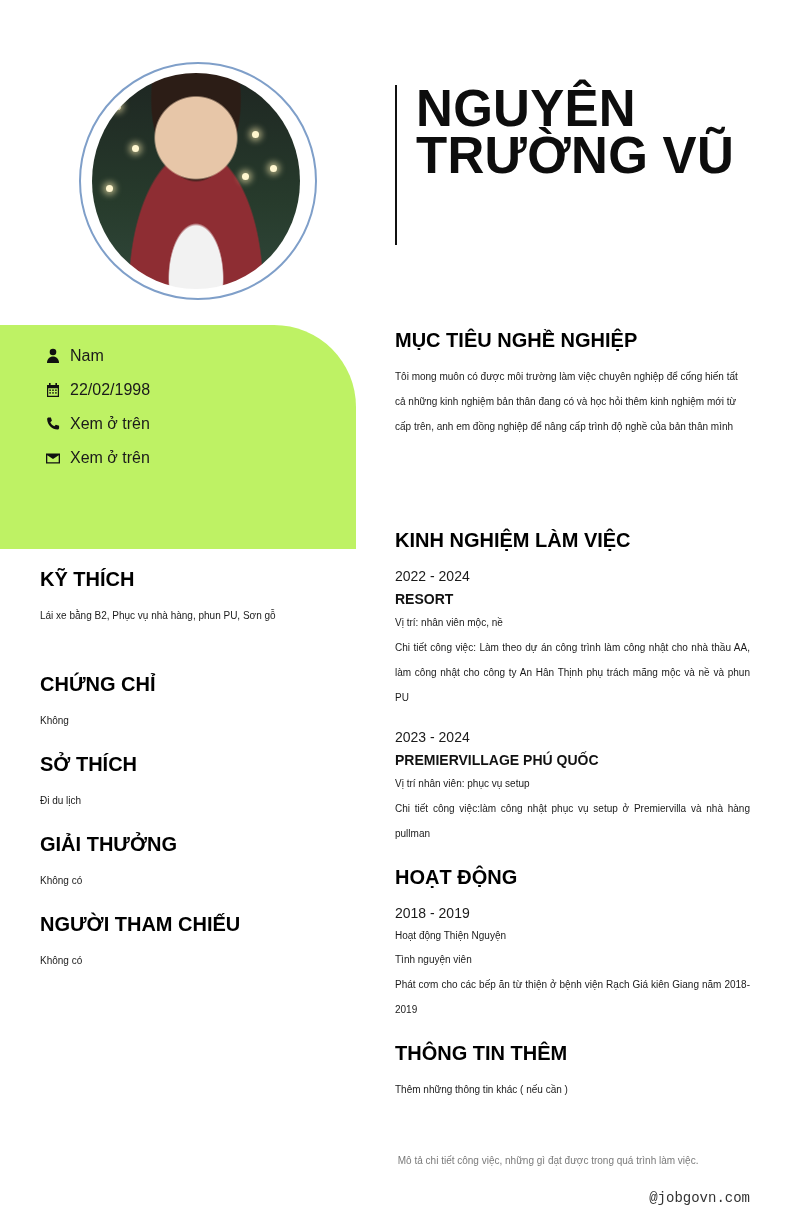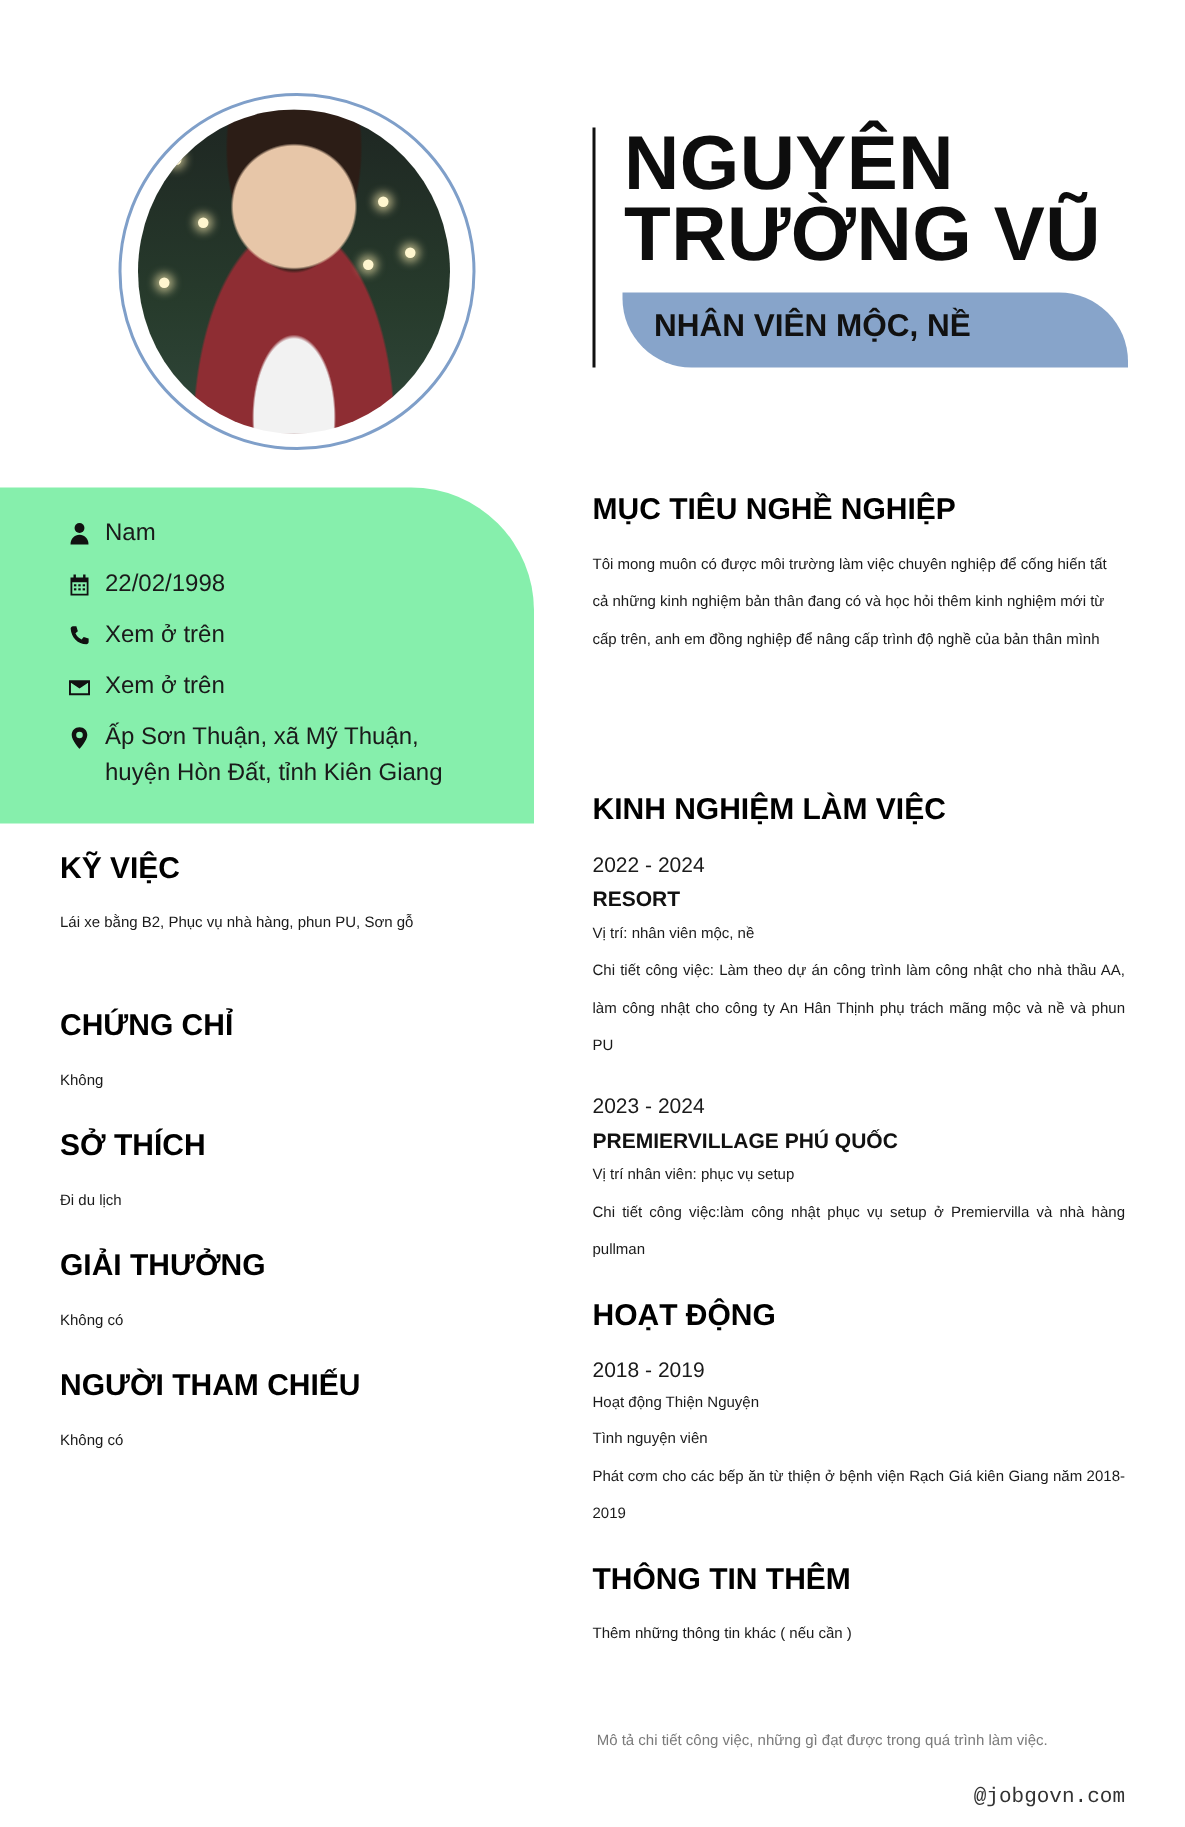--- a/index.html
+++ b/index.html
@@ -13,21 +13,21 @@
                 radial-gradient(ellipse at 50% 95%, #f2f2f2 0 18%, transparent 19%),
                 radial-gradient(ellipse at 50% 100%, #8e2d33 0 45%, transparent 46%),
                 linear-gradient(180deg, #1e2622 0%, #273b2c 60%, #30473a 100%); }
   .avatar .light { position: absolute; width: 7px; height: 7px; border-radius: 50%; background: #fff6cf; box-shadow: 0 0 6px 3px rgba(255,240,180,.6); }
 
   .title-block { position: absolute; left: 395px; top: 85px; width: 360px; height: 160px; border-left: 2px solid #111; }
   .name { position: absolute; left: 19px; top: 0; width: 345px; font-size: 51px; font-weight: bold; line-height: 47px; color: #0d0d0d; letter-spacing: 0.3px; }
   .job-pill { position: absolute; left: 18px; top: 110px; width: 337px; height: 50px; background: #87a4ca; border-radius: 0 46px 0 46px; }
   .job-pill span { position: absolute; left: 21px; top: 11px; font-size: 21px; font-weight: bold; color: #111; }
 
-  .contact { position: absolute; left: 0; top: 325px; width: 356px; height: 224px; background: #86efac; border-top-right-radius: 82px; }
+  .contact { position: absolute; left: 0; top: 325px; width: 356px; height: 224px; background: #bef264; border-top-right-radius: 82px; }
   .contact-row { position: absolute; left: 44px; display: flex; align-items: flex-start; font-size: 16px; color: #1a1a1a; line-height: 24px; }
   .contact-row .ico { width: 18px; height: 24px; display: flex; align-items: center; justify-content: center; margin-right: 8px; }
   .contact-row svg { width: 16px; height: 16px; fill: #111; }
 
   .sec-title { position: absolute; font-size: 20px; font-weight: bold; color: #000000; line-height: 24px; }
   .txt { position: absolute; font-size: 10px; line-height: 25px; color: #1a1a1a; }
   .justify { text-align: justify; }
   .period { position: absolute; font-size: 14px; color: #1a1a1a; line-height: 20px; }
   .company { position: absolute; font-size: 14px; font-weight: bold; color: #111; line-height: 20px; }
   .muted { color: #7a7a7a; margin-top: 46px; }
@@ -43,23 +43,20 @@
     <div class="light" style="left:14px;top:112px"></div>
     <div class="light" style="left:160px;top:58px"></div>
     <div class="light" style="left:178px;top:92px"></div>
     <div class="light" style="left:150px;top:100px"></div>
     <div class="light" style="left:190px;top:20px"></div>
   </div>
 </div>
 
 <div class="title-block">
   <div class="name">NGUYÊN TRƯỜNG VŨ</div>
-  <div class="job-pill">
-    <span>NHÂN VIÊN MỘC, NỀ</span>
-  </div>
 </div>
 
 <div class="contact">
   <div class="contact-row" style="top:19px">
     <span class="ico">
       <svg viewBox="0 0 16 16">
           <circle cx="8" cy="4" r="3.3"></circle>
           <path d="M2 15c0-4 2.7-6.5 6-6.5s6 2.5 6 6.5z"></path>
         </svg>
     </span>
@@ -90,34 +87,23 @@
     <span>Xem ở trên</span>
   </div>
   <div class="contact-row" style="top:121px">
     <span class="ico">
       <svg viewBox="0 0 16 16">
           <path d="M1 3.5h14v10H1z M2.3 5.2v7h11.4v-7L8 9z" fill-rule="evenodd"></path>
         </svg>
     </span>
     <span>Xem ở trên</span>
   </div>
-  <div class="contact-row" style="top:155px">
-    <span class="ico">
-      <svg viewBox="0 0 16 16">
-          <path d="M8 .8C5 .8 2.8 3 2.8 6c0 3.8 5.2 9.2 5.2 9.2s5.2-5.4 5.2-9.2C13.2 3 11 .8 8 .8zm0 7.4a2.2 2.2 0 1 1 0-4.4 2.2 2.2 0 0 1 0 4.4z"></path>
-        </svg>
-    </span>
-    <span style="display:flex;flex-direction:column">
-      <span>Ấp Sơn Thuận, xã Mỹ Thuận,</span>
-      <span>huyện Hòn Đất, tỉnh Kiên Giang</span>
-    </span>
-  </div>
 </div>
 
-<div class="sec-title" style="left:40px;top:567px">KỸ VIỆC</div>
+<div class="sec-title" style="left:40px;top:567px">KỸ THÍCH</div>
 <div class="txt" style="left:40px;top:603px;width:305px">Lái xe bằng B2, Phục vụ nhà hàng, phun PU, Sơn gỗ</div>
 
 <div class="sec-title" style="left:40px;top:672px">CHỨNG CHỈ</div>
 <div class="txt" style="left:40px;top:708px;width:305px">Không</div>
 
 <div class="sec-title" style="left:40px;top:752px">SỞ THÍCH</div>
 <div class="txt" style="left:40px;top:788px;width:305px">Đi du lịch</div>
 
 <div class="sec-title" style="left:40px;top:832px">GIẢI THƯỞNG</div>
 <div class="txt" style="left:40px;top:868px;width:305px">Không có</div>

